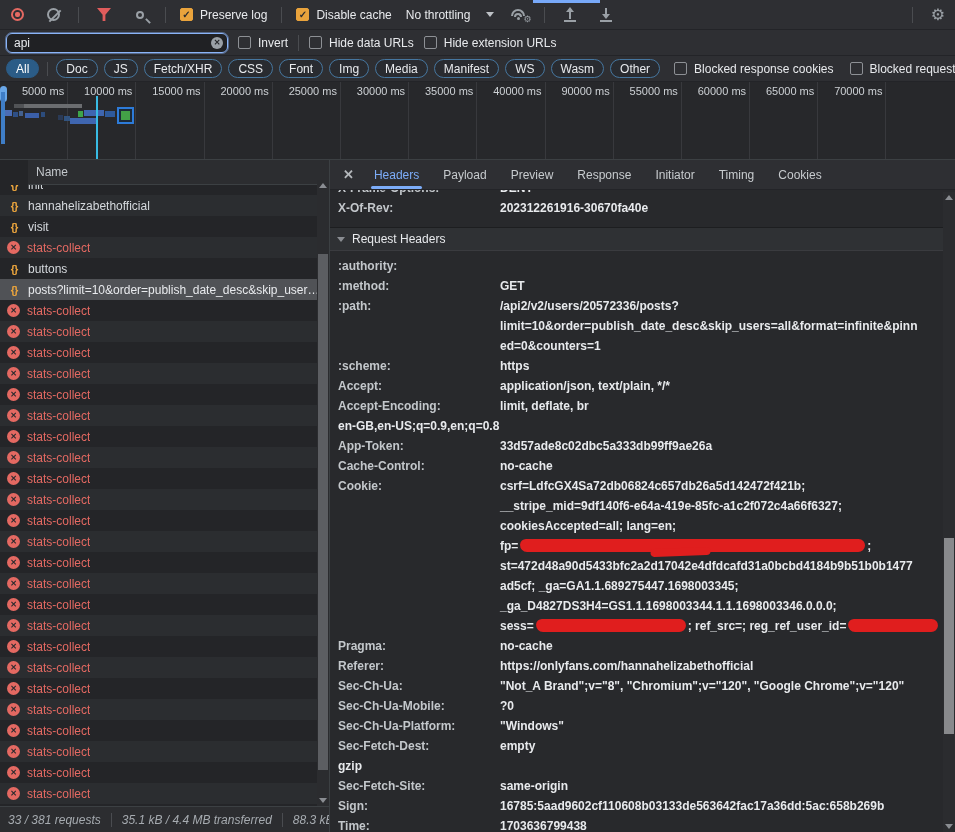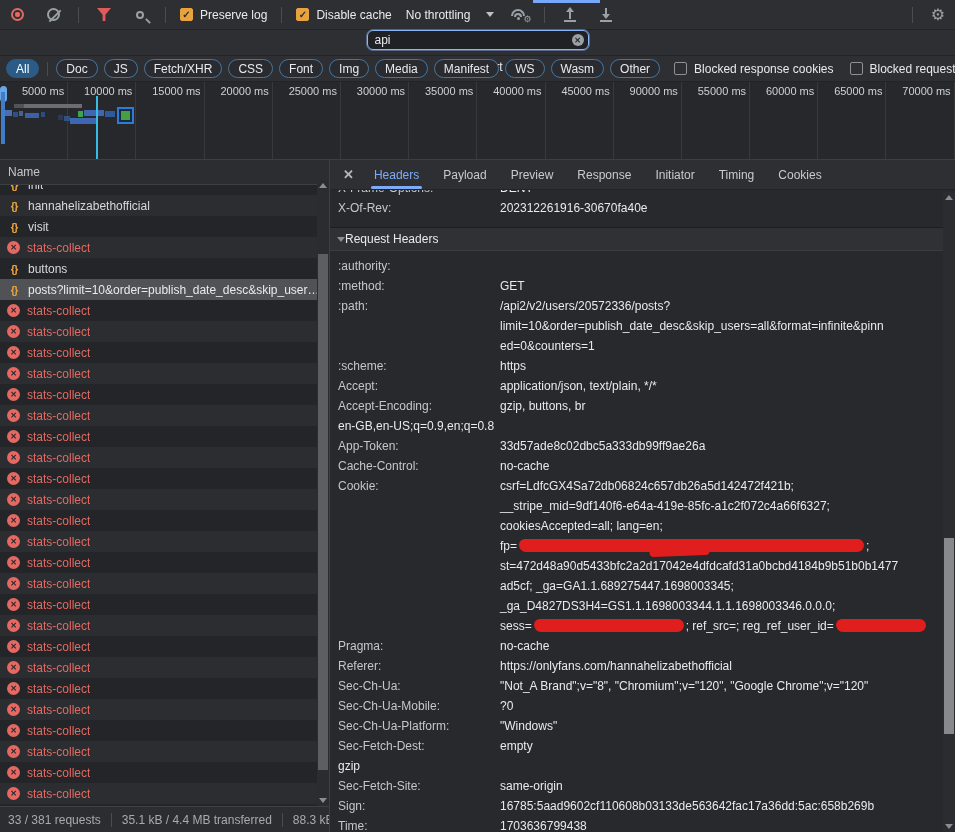--- a/index.html
+++ b/index.html
@@ -5,21 +5,21 @@
   * { margin:0; padding:0; box-sizing:border-box; }
   html,body { background:#1b1c1e; }
   .devtools {
     position:relative; width:955px; height:832px; overflow:hidden;
     background:#26272a; font-family:"Liberation Sans", sans-serif; color:#d5d9dd;
     -webkit-font-smoothing:antialiased;
   }
   
   .tbar { display:flex; align-items:center; background:#2e2f33; border-bottom:1px solid #232428; }
   .tbar1 { height:30px; padding:0 6px; gap:14px; }
-  .tbar2 { height:26px; padding:0 6px; gap:10px;flex-direction:column; }
+  .tbar2 { height:26px; padding:0 6px; gap:10px; }
   .tbar3 { height:26px; padding:0 6px; gap:6px; }
   .vsep { width:1px; height:16px; background:#4a4c50; flex:none; }
   .vsep.sm { height:14px; }
   .spacer { flex:1; }
   .blue-strip { position:absolute; left:533px; top:0; width:67px; height:3px; background:#78a9f9; z-index:5; }
 
   
   .icbtn { display:flex; align-items:center; justify-content:center; width:22px; height:22px; flex:none; }
   .rec { width:13px; height:13px; border:2px solid #e46962; border-radius:50%; position:relative; }
   .rec::after { content:""; position:absolute; inset:2px; background:#e46962; border-radius:2px; }
@@ -65,21 +65,21 @@
 
   
   .overview { position:relative; height:78px; background:#27282b; border-bottom:1px solid #3c4043; overflow:hidden; display:flex; }
   .ov-col { width:68.2px; flex:none; border-right:1px solid #38393d; position:relative; }
   .ov-label { position:absolute; top:3px; right:3px; font-size:11px; color:#cdd1d5; white-space:nowrap;margin-left:20px; }
   .ov-abs { position:absolute; }
 
   
   .main { position:absolute; top:160px; left:0; right:0; bottom:0; display:flex; }
   .left { position:relative; width:330px; flex:none; border-right:1px solid #3c4043; background:#242528; }
-  .name-header { height:25px; line-height:25px; padding-left:8px; background:#2c2d30; border-bottom:1px solid #3c4043; font-size:12px; color:#c3c7cb; }
+  .name-header { height:25px; line-height:25px; padding-left:8px; background:#2c2d30; border-bottom:1px solid #3c4043; font-size:12px; color:#c3c7cb;margin-left:28px; }
   .req-rows { position:absolute; top:25px; bottom:26px; left:0; right:0; overflow:hidden; }
   .req-row { height:21px; display:flex; align-items:center; padding-left:7px; gap:7px; font-size:12px; color:#d5d9dd; white-space:nowrap; overflow:hidden; }
   .req-row.alt { background:#2b2d30; }
   .req-row.err { color:#e46962; }
   .req-row.sel { background:#505256; color:#e8eaed; }
   .req-row.first { margin-top:-11px; }
   .ric { flex:none; }
   .ric-json { color:#e8a33d; font-weight:bold; font-size:11px; letter-spacing:-1px; width:14px; text-align:center; }
   .ric-err { width:13px; height:13px; border-radius:50%; background:#e46962; color:#2a2b2e; font-size:8px; font-weight:bold; display:inline-flex; align-items:center; justify-content:center; }
   .rlabel { overflow:hidden; }
@@ -87,36 +87,36 @@
   
   .scrollv { position:absolute; width:12px; background:#2b2c2f; }
   .scrollv .thumb { position:absolute; left:1px; width:10px; background:#5c5e62; }
   .scrollv .sarr { position:absolute; left:2px; }
   .left .scrollv { right:0; top:20px; bottom:26px; }
   .left .thumb { top:74px; height:516px; }
   .right .scrollv { right:0; top:32px; bottom:0; }
   .right .thumb { top:346px; height:196px; background:#88898c; }
 
   
-  .status { position:absolute; left:0; right:0; bottom:0; height:26px; background:#2c2d30; border-top:1px solid #3c4043; display:flex; align-items:center; font-size:12px; color:#a6abb0; gap:10px; padding:0 8px; white-space:nowrap; overflow:hidden; }
+  .status { position:absolute; left:0; right:0; bottom:0; height:26px; background:#2c2d30; border-top:1px solid #3c4043; display:flex; align-items:center; font-size:12px; color:#a6abb0; gap:10px; padding:0 8px; white-space:nowrap; overflow:hidden;font-style:italic; }
 
   
   .right { position:relative; flex:1; background:#28292c; overflow:hidden; }
   .dtabbar { height:30px; background:#2e2f33; display:flex; align-items:center; border-bottom:1px solid #232428; }
   .dclose { margin:0 11px 0 13px; color:#b4b8bc; font-size:13px; font-weight:bold; }
   .dtab { position:relative; height:30px; display:flex; align-items:center; padding:0 9px; margin-right:6px; font-size:12px; color:#c7cbce; white-space:nowrap; }
   .dtab.active { color:#7cacf8; }
   .dtab.active::after { content:""; position:absolute; left:6px; right:6px; bottom:1px; height:3px; background:#7cacf8; border-radius:2px; }
   .hscroll { position:absolute; top:30px; bottom:0; left:0; right:12px; overflow:hidden; }
-  .hrow { display:flex; padding-left:8px; font-size:12px; line-height:20px; }
+  .hrow { display:flex; padding-left:8px; font-size:12px; line-height:20px;font-weight:bold; }
   .hrow.partial { margin-top:-12px; }
   .hkey { width:162px; flex:none; color:#c3c7cb; }
   .hval { flex:1; min-width:0; color:#e8eaed; }
   .hline { white-space:nowrap; }
-  .hsection { height:24px; margin-top:9px; display:flex; align-items:center; padding-left:7px; background:#2f3134; border-top:1px solid #1d1e20; border-bottom:1px solid #3a3b3f; font-size:12px; color:#e8eaed; }
+  .hsection { height:24px; margin-top:9px; display:flex; align-items:center; gap:7px; padding-left:7px; background:#2f3134; border-top:1px solid #1d1e20; border-bottom:1px solid #3a3b3f; font-size:12px; color:#e8eaed; }
   .hsec-rows { margin-top:5px; }
   .redact { display:inline-block; height:13px; background:#e01e1e; border-radius:8px 10px 9px 11px; vertical-align:middle; margin:0 2px; position:relative; transform:translateY(-1px) skewX(-4deg); }
   .redact.big::after { content:""; position:absolute; left:38%; bottom:-4px; width:60px; height:8px; background:#e01e1e; border-radius:6px; transform:rotate(-2deg); }
 </style>
 </head>
 <body>
 
 <div class="devtools">
   <div class="blue-strip"></div>
 
@@ -245,23 +245,20 @@
         <div class="ov-col">
           <span class="ov-label">30000 ms</span>
         </div>
         <div class="ov-col">
           <span class="ov-label">35000 ms</span>
         </div>
         <div class="ov-col">
           <span class="ov-label">40000 ms</span>
         </div>
         <div class="ov-col">
-          <span class="ov-label">45000 ms</span>
-        </div>
-        <div class="ov-col">
           <span class="ov-label">90000 ms</span>
         </div>
         <div class="ov-col">
           <span class="ov-label">55000 ms</span>
         </div>
         <div class="ov-col">
           <span class="ov-label">60000 ms</span>
         </div>
         <div class="ov-col">
           <span class="ov-label">65000 ms</span>
@@ -483,21 +480,21 @@
             </div>
             <div class="hrow">
               <span class="hkey">Accept:</span>
               <div class="hval">
                 <div class="hline"><span>application/json, text/plain, */*</span></div>
               </div>
             </div>
             <div class="hrow">
               <span class="hkey">Accept-Encoding:</span>
               <div class="hval">
-                <div class="hline"><span>gzip, buttons, br</span></div>
+                <div class="hline"><span>limit, deflate, br</span></div>
               </div>
             </div>
             <div class="hrow">
               <div class="hval">
                 <div class="hline"><span>en-GB,en-US;q=0.9,en;q=0.8</span></div>
               </div>
             </div>
             <div class="hrow">
               <span class="hkey">App-Token:</span>
               <div class="hval">

